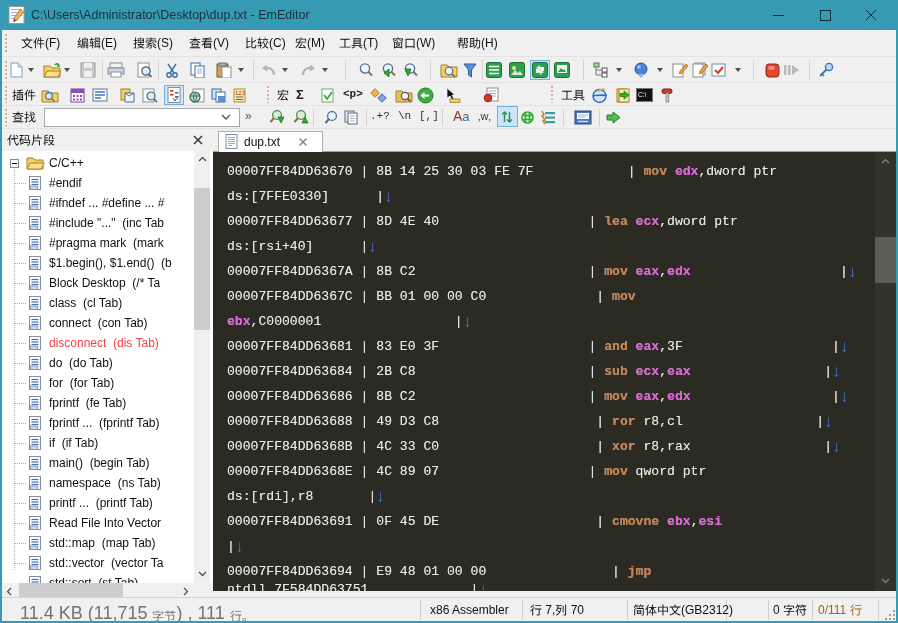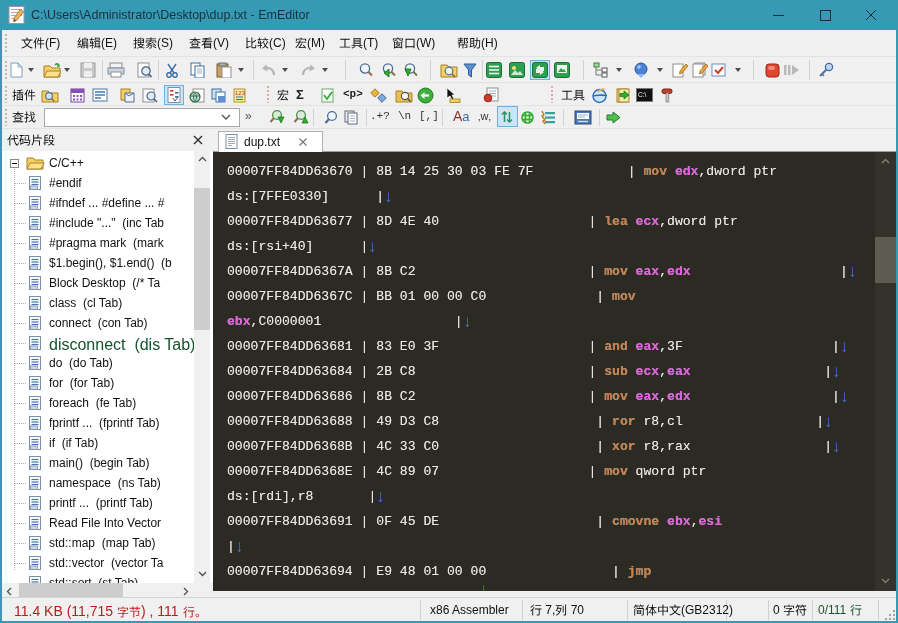--- a/index.html
+++ b/index.html
@@ -606,21 +606,21 @@
     <div class="abs" style="left:13px;top:192px;width:12px;height:1px;background-image:repeating-linear-gradient(to right,#b0b0b0 0 1px,transparent 1px 2px)"></div>
     <svg class="abs" style="left:26px;top:184px" width="14" height="16" viewBox="0 0 14 16">
       <rect x="1.5" y="1.5" width="11" height="13" fill="#fff" stroke="#7d8fa5"></rect>
       <g stroke="#4a6fb5" stroke-width="1.2">
         <line x1="3.5" y1="4.5" x2="10.5" y2="4.5"></line>
         <line x1="3.5" y1="7" x2="10.5" y2="7"></line>
         <line x1="3.5" y1="9.5" x2="10.5" y2="9.5"></line>
       </g>
       <rect x="2.5" y="11" width="7" height="3.5" fill="#cfd8ea" stroke="#7d8fa5" stroke-width="0.8"></rect>
     </svg>
-    <div class="abs" style="left:47px;top:185px;font-size:16px;color:#14532d;white-space:pre">disconnect  (dis Tab)</div>
+    <div class="abs" style="left:47px;top:185px;font-size:12px;color:#ef4444;white-space:pre">disconnect  (dis Tab)</div>
     <div class="abs" style="left:13px;top:212px;width:12px;height:1px;background-image:repeating-linear-gradient(to right,#b0b0b0 0 1px,transparent 1px 2px)"></div>
     <svg class="abs" style="left:26px;top:204px" width="14" height="16" viewBox="0 0 14 16">
       <rect x="1.5" y="1.5" width="11" height="13" fill="#fff" stroke="#7d8fa5"></rect>
       <g stroke="#4a6fb5" stroke-width="1.2">
         <line x1="3.5" y1="4.5" x2="10.5" y2="4.5"></line>
         <line x1="3.5" y1="7" x2="10.5" y2="7"></line>
         <line x1="3.5" y1="9.5" x2="10.5" y2="9.5"></line>
       </g>
       <rect x="2.5" y="11" width="7" height="3.5" fill="#cfd8ea" stroke="#7d8fa5" stroke-width="0.8"></rect>
     </svg>
@@ -639,21 +639,21 @@
     <div class="abs" style="left:13px;top:252px;width:12px;height:1px;background-image:repeating-linear-gradient(to right,#b0b0b0 0 1px,transparent 1px 2px)"></div>
     <svg class="abs" style="left:26px;top:244px" width="14" height="16" viewBox="0 0 14 16">
       <rect x="1.5" y="1.5" width="11" height="13" fill="#fff" stroke="#7d8fa5"></rect>
       <g stroke="#4a6fb5" stroke-width="1.2">
         <line x1="3.5" y1="4.5" x2="10.5" y2="4.5"></line>
         <line x1="3.5" y1="7" x2="10.5" y2="7"></line>
         <line x1="3.5" y1="9.5" x2="10.5" y2="9.5"></line>
       </g>
       <rect x="2.5" y="11" width="7" height="3.5" fill="#cfd8ea" stroke="#7d8fa5" stroke-width="0.8"></rect>
     </svg>
-    <div class="abs" style="left:47px;top:245px;font-size:12px;color:#111;white-space:pre">foreach  (fe Tab)</div>
+    <div class="abs" style="left:47px;top:245px;font-size:12px;color:#111;white-space:pre">fprintf  (fe Tab)</div>
     <div class="abs" style="left:13px;top:272px;width:12px;height:1px;background-image:repeating-linear-gradient(to right,#b0b0b0 0 1px,transparent 1px 2px)"></div>
     <svg class="abs" style="left:26px;top:264px" width="14" height="16" viewBox="0 0 14 16">
       <rect x="1.5" y="1.5" width="11" height="13" fill="#fff" stroke="#7d8fa5"></rect>
       <g stroke="#4a6fb5" stroke-width="1.2">
         <line x1="3.5" y1="4.5" x2="10.5" y2="4.5"></line>
         <line x1="3.5" y1="7" x2="10.5" y2="7"></line>
         <line x1="3.5" y1="9.5" x2="10.5" y2="9.5"></line>
       </g>
       <rect x="2.5" y="11" width="7" height="3.5" fill="#cfd8ea" stroke="#7d8fa5" stroke-width="0.8"></rect>
     </svg>
@@ -787,32 +787,33 @@
     <div class="abs" style="left:155px;top:86px;font-size:17px;line-height:17px;font-weight:bold;color:#4472d8">↓</div>
     <div class="abs" style="left:635px;top:111px;font-size:17px;line-height:17px;font-weight:bold;color:#4472d8">↓</div>
     <div class="abs" style="left:250px;top:161px;font-size:17px;line-height:17px;font-weight:bold;color:#4472d8">↓</div>
     <div class="abs" style="left:627px;top:186px;font-size:17px;line-height:17px;font-weight:bold;color:#4472d8">↓</div>
     <div class="abs" style="left:619px;top:211px;font-size:17px;line-height:17px;font-weight:bold;color:#4472d8">↓</div>
     <div class="abs" style="left:627px;top:236px;font-size:17px;line-height:17px;font-weight:bold;color:#4472d8">↓</div>
     <div class="abs" style="left:611px;top:261px;font-size:17px;line-height:17px;font-weight:bold;color:#4472d8">↓</div>
     <div class="abs" style="left:619px;top:286px;font-size:17px;line-height:17px;font-weight:bold;color:#4472d8">↓</div>
     <div class="abs" style="left:163px;top:336px;font-size:17px;line-height:17px;font-weight:bold;color:#4472d8">↓</div>
     <div class="abs" style="left:22px;top:386px;font-size:17px;line-height:17px;font-weight:bold;color:#4472d8">↓</div>
+    <div class="mono abs" style="left:14px;top:425px;font-size:13.1px;line-height:25px;white-space:pre;color:#e9e7e4;text-shadow:0 0 0.5px rgba(233,231,228,0.6)">ntdll 7F584DD63751             |</div>
     <div class="abs" style="left:266px;top:429px;font-size:17px;line-height:17px;font-weight:bold;color:#4472d8">↓</div>
   </div>
 <div class="abs" style="left:875px;top:152px;width:21px;height:439px;background:#33322b"></div>
 <svg class="abs" style="left:881px;top:158px" width="9" height="6" viewBox="0 0 9 6">
     <path d="M1 5l3.5-3.5L8 5" fill="none" stroke="#8a887d" stroke-width="1.2"></path>
   </svg>
 <svg class="abs" style="left:881px;top:578px" width="9" height="6" viewBox="0 0 9 6">
     <path d="M1 1l3.5 3.5L8 1" fill="none" stroke="#8a887d" stroke-width="1.2"></path>
   </svg>
 <div class="abs" style="left:875px;top:237px;width:21px;height:46px;background:#5d5c52"></div>
 <div class="abs" style="left:0;top:597px;width:898px;height:26px;background:#f0f0f0;border-top:1px solid #d4d4d4"></div>
-<div class="abs" style="left:14px;top:603px;font-size:14px;color:#b91c1c">11.4 KB (11,715 <svg class="cj" style="width:12px;height:12px" viewBox="0 -880 1000 1000">
+<div class="abs" style="left:20px;top:603px;font-size:18px;color:#737373">11.4 KB (11,715 <svg class="cj" style="width:12px;height:12px" viewBox="0 -880 1000 1000">
       <use href="#u5b57"></use>
     </svg><svg class="cj" style="width:12px;height:12px" viewBox="0 -880 1000 1000">
       <use href="#u8282"></use>
     </svg>) , 111 <svg class="cj" style="width:12px;height:12px" viewBox="0 -880 1000 1000">
       <use href="#u884c"></use>
     </svg><svg class="cj" style="width:12px;height:12px" viewBox="0 -880 1000 1000">
       <use href="#u3002"></use>
     </svg></div>
 <div class="abs" style="left:420px;top:600px;width:1px;height:20px;background:#cfcfcf"></div>
 <div class="abs" style="left:522px;top:600px;width:1px;height:20px;background:#cfcfcf"></div>
@@ -834,21 +835,21 @@
     </svg><svg class="cj" style="width:12px;height:12px" viewBox="0 -880 1000 1000">
       <use href="#u4e2d"></use>
     </svg><svg class="cj" style="width:12px;height:12px" viewBox="0 -880 1000 1000">
       <use href="#u6587"></use>
     </svg>(GB2312)</div>
 <div class="abs" style="left:773px;top:603px;font-size:12px;color:#111">0 <svg class="cj" style="width:12px;height:12px" viewBox="0 -880 1000 1000">
       <use href="#u5b57"></use>
     </svg><svg class="cj" style="width:12px;height:12px" viewBox="0 -880 1000 1000">
       <use href="#u7b26"></use>
     </svg></div>
-<div class="abs" style="left:818px;top:603px;font-size:12px;color:#14532d">0/111 <svg class="cj" style="width:12px;height:12px" viewBox="0 -880 1000 1000">
+<div class="abs" style="left:818px;top:603px;font-size:12px;color:#a16207">0/111 <svg class="cj" style="width:12px;height:12px" viewBox="0 -880 1000 1000">
       <use href="#u884c"></use>
     </svg></div>
 <svg class="abs" style="left:884px;top:609px" width="12" height="12" viewBox="0 0 12 12">
     <g fill="#a0a0a0">
       <rect x="9" y="9" width="2" height="2"></rect>
       <rect x="5" y="9" width="2" height="2"></rect>
       <rect x="1" y="9" width="2" height="2"></rect>
       <rect x="9" y="5" width="2" height="2"></rect>
       <rect x="5" y="5" width="2" height="2"></rect>
       <rect x="9" y="1" width="2" height="2"></rect>

